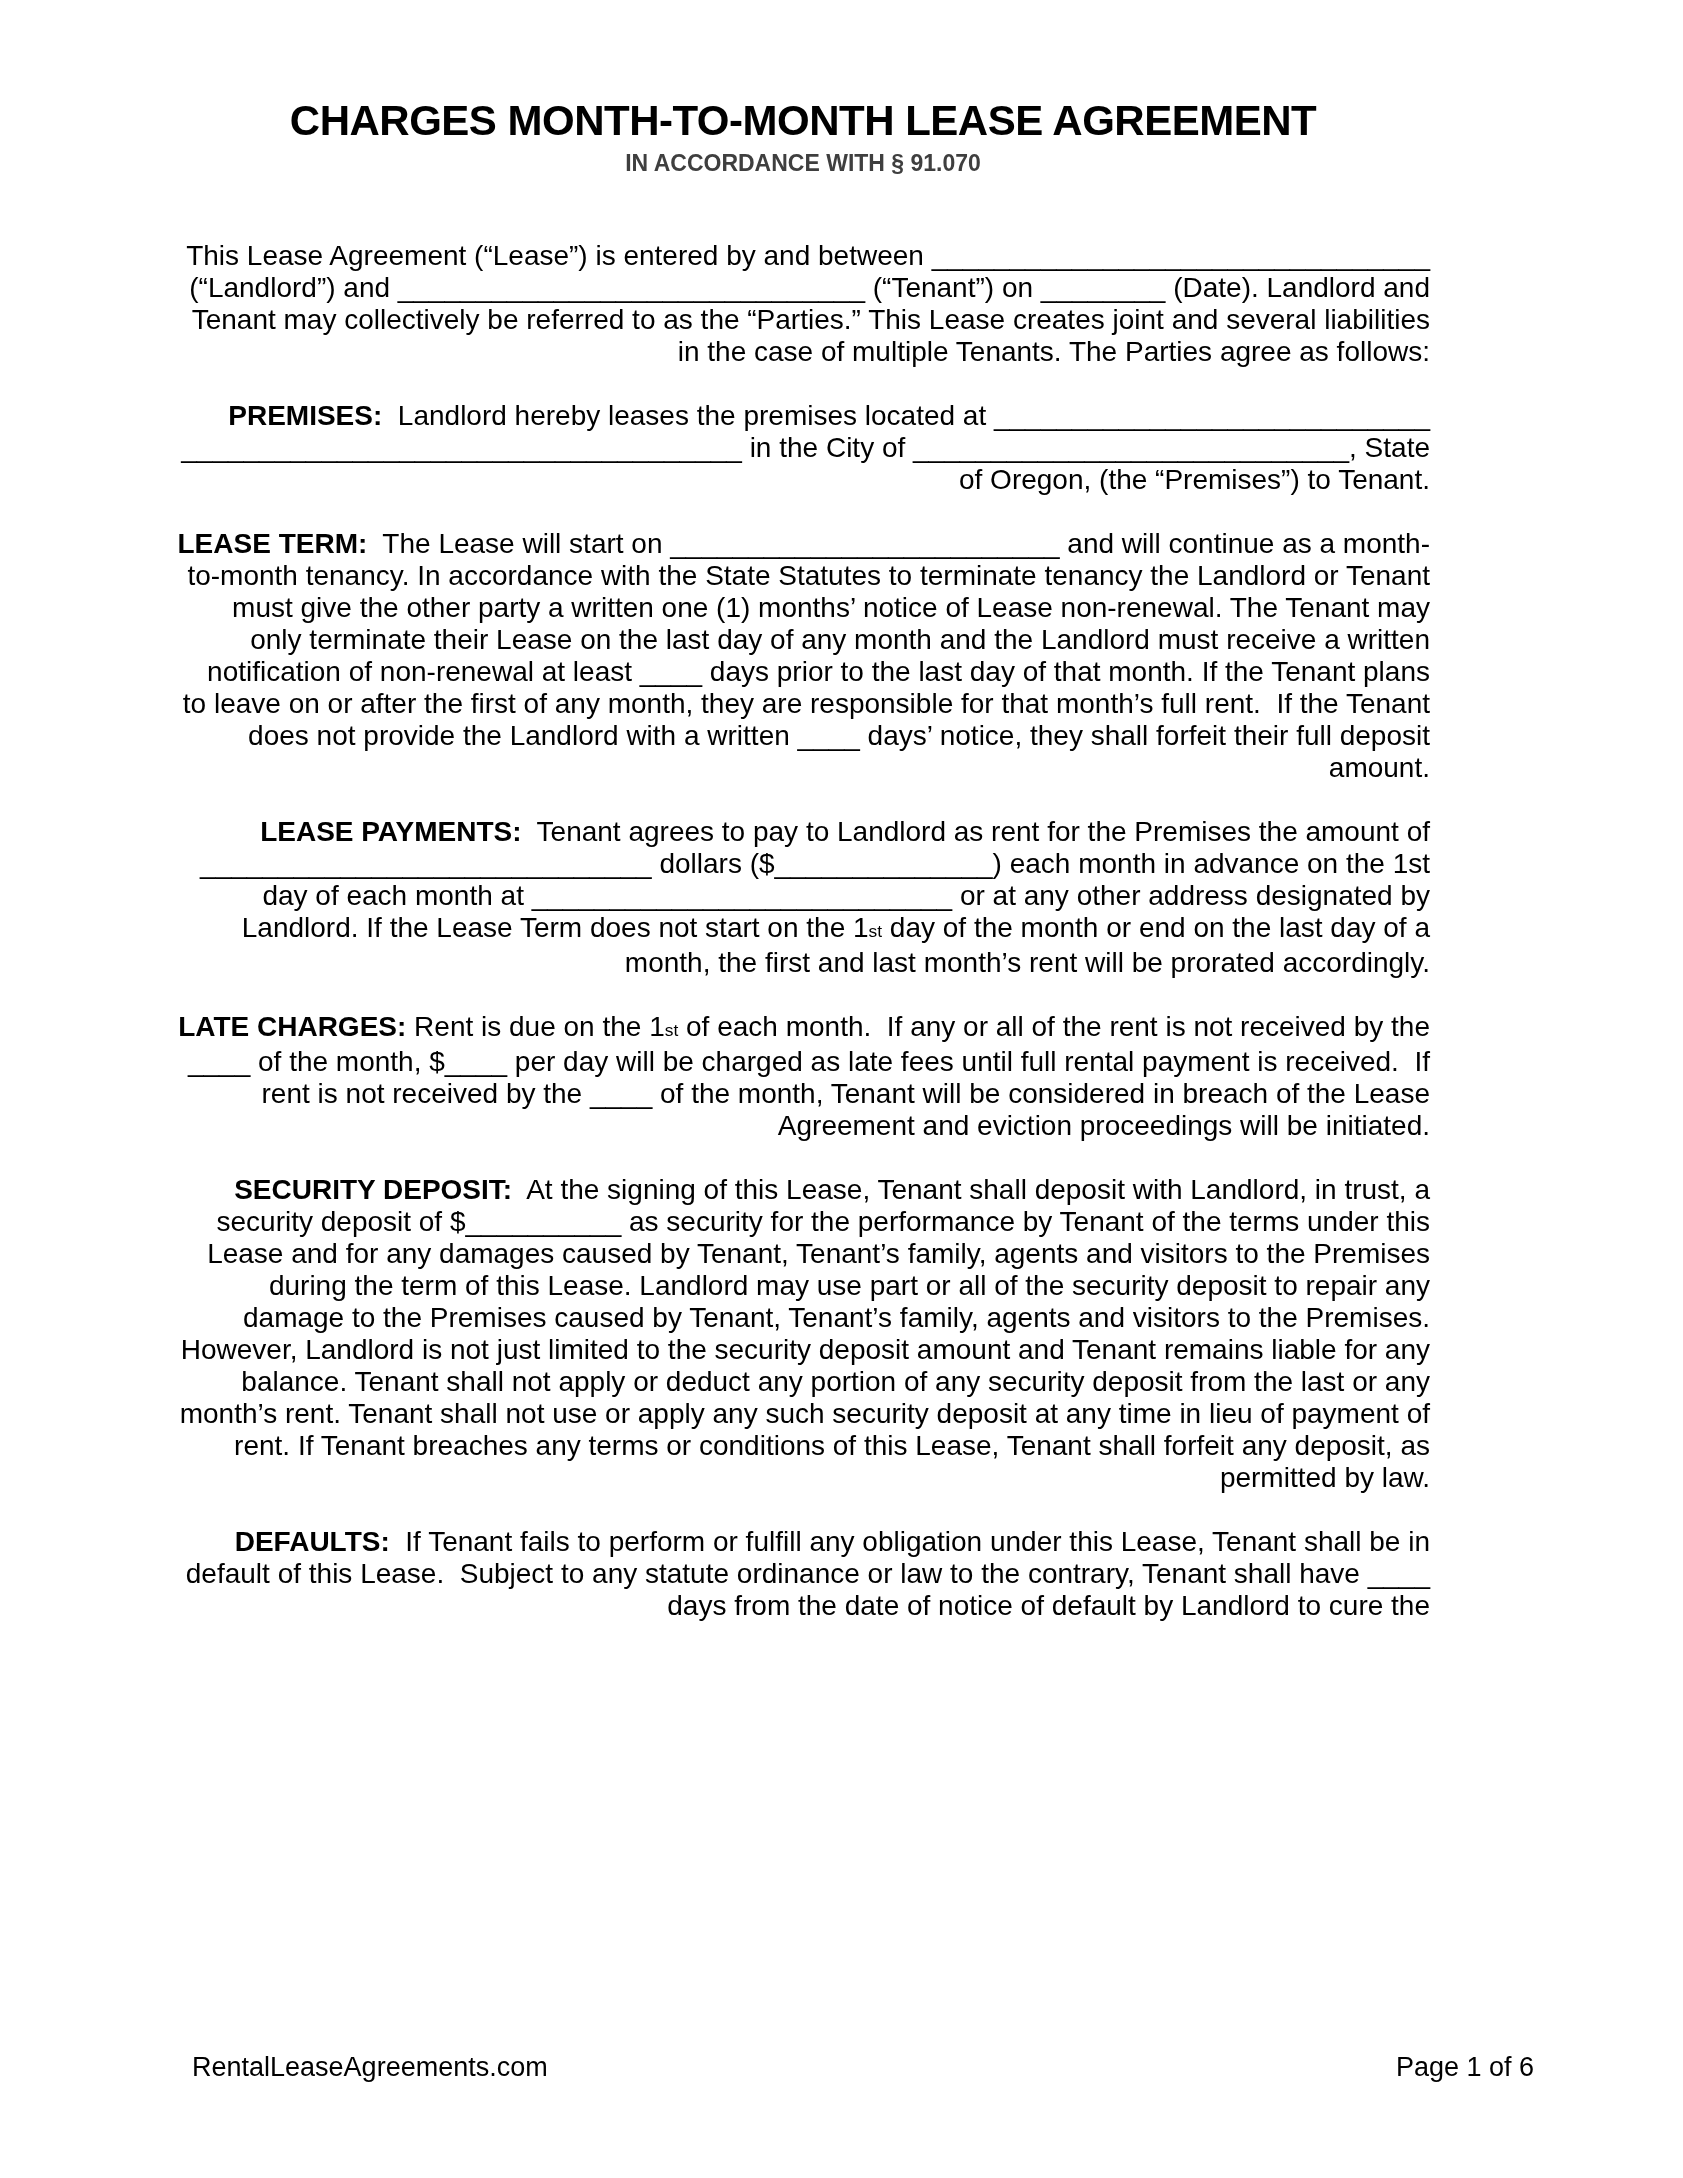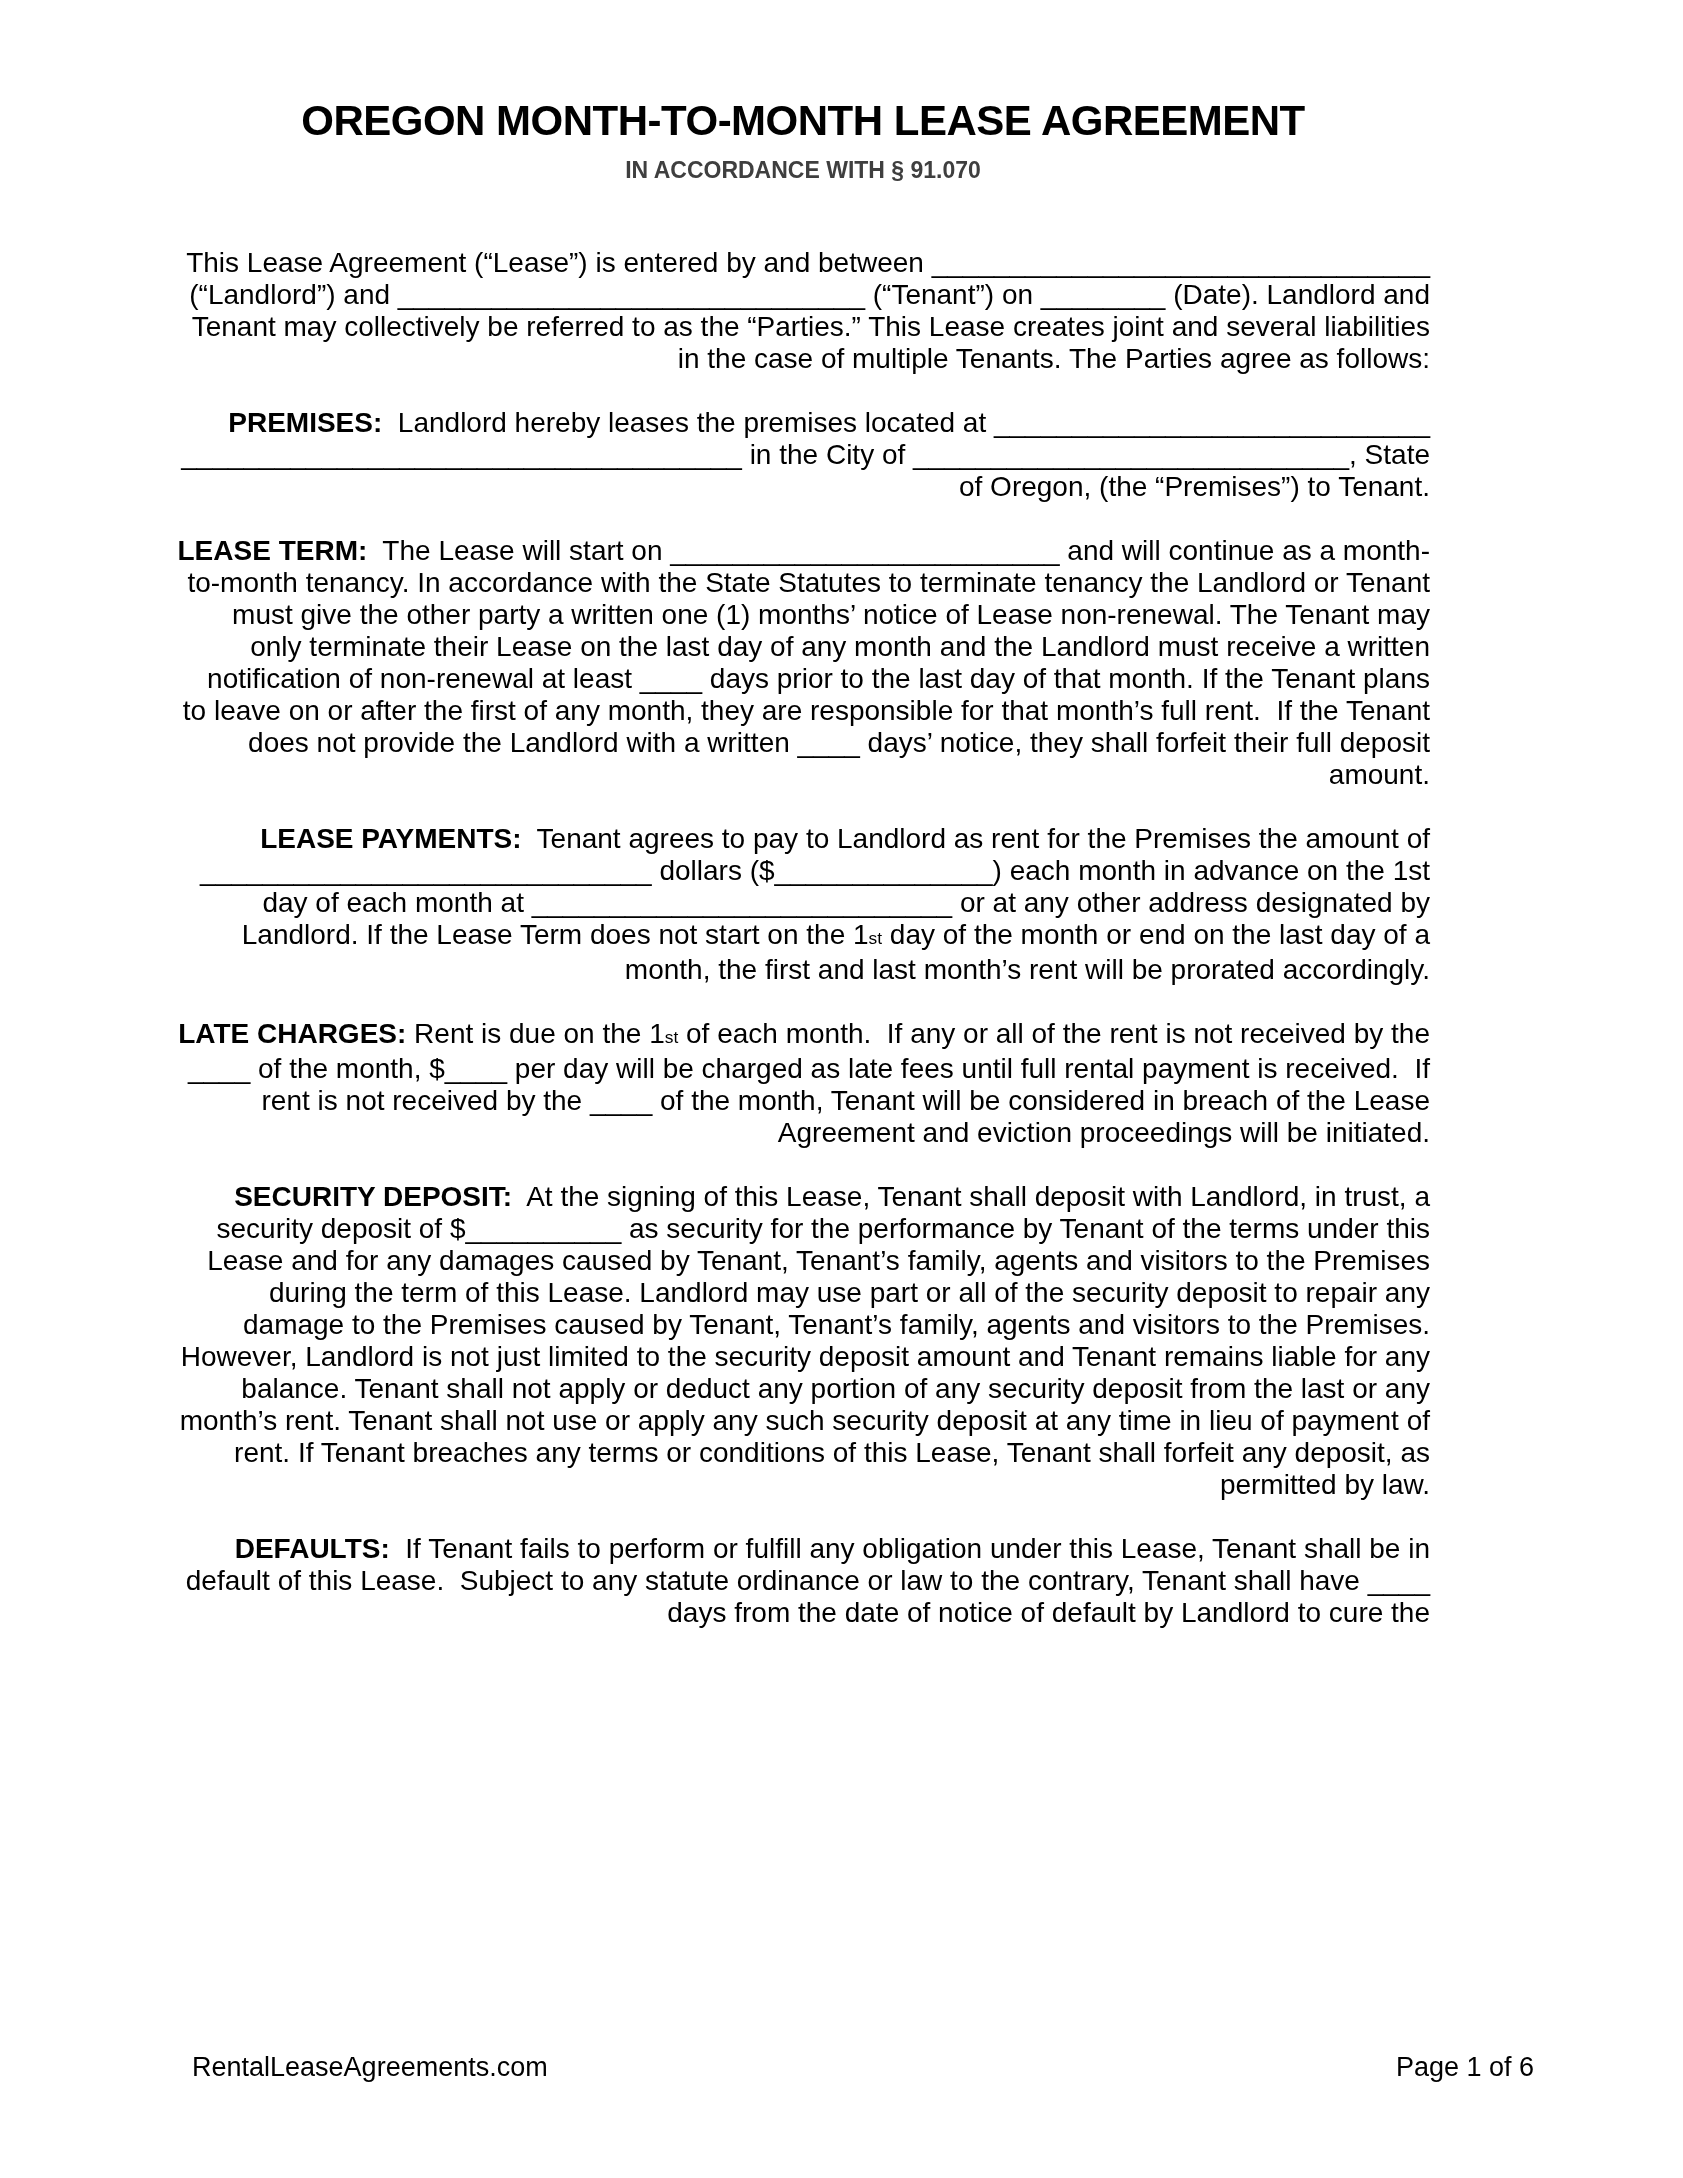--- a/index.html
+++ b/index.html
@@ -26,21 +26,21 @@
   h1.doc-title {
     margin: 0;
     font-size: 42px;
     line-height: 48px;
     font-weight: bold;
     text-align: center;
     letter-spacing: -0.5px;
     color: var(--text-color, #000000);
   }
   h2.doc-subtitle {
-    margin: 11px 0 0 0;
+    margin: 4px 0 0 0;
     font-size: 23px;
     line-height: 28px;
     font-weight: bold;
     text-align: center;
     color: var(--subtitle-color, #3f3f3f);
   }
   .body-text {
     margin-top: 63px;
     font-size: 28px;
     line-height: 32px;
@@ -62,21 +62,21 @@
     align-items: baseline;
     font-size: 27px;
     line-height: 32px;
   }
 </style>
 </head>
 <body>
 
 <div class="page">
   <div class="content">
-    <h1 class="doc-title">OREGON MONTH-TO-MONTH LEASE AGREEMENT</h1>
+    <h1 class="doc-title">CHARGES MONTH-TO-MONTH LEASE AGREEMENT</h1>
     <h2 class="doc-subtitle">IN ACCORDANCE WITH § 91.070</h2>
 
     <div class="body-text">
       <p class="para"><span>This Lease Agreement (“Lease”) is entered by and between ________________________________ (“Landlord”) and ______________________________ (“Tenant”) on ________ (Date). Landlord and Tenant may collectively be referred to as the “Parties.” This Lease creates joint and several liabilities in the case of multiple Tenants. The Parties agree as follows:</span></p>
       <p class="para"><span class="bold">PREMISES:</span><span>&nbsp; Landlord hereby leases the premises located at ____________________________ ____________________________________ in the City of ____________________________, State of Oregon, (the “Premises”) to Tenant.</span></p>
       <p class="para"><span class="bold">LEASE TERM:</span><span>&nbsp; The Lease will start on _________________________ and will continue as a month-to-month tenancy. In accordance with the State Statutes to terminate tenancy the Landlord or Tenant must give the other party a written one (1) months’ notice of Lease non-renewal. The Tenant may only terminate their Lease on the last day of any month and the Landlord must receive a written notification of non-renewal at least ____ days prior to the last day of that month. If the Tenant plans to leave on or after the first of any month, they are responsible for that month’s full rent.&nbsp; If the Tenant does not provide the Landlord with a written ____ days’ notice, they shall forfeit their full deposit amount.</span></p>
       <p class="para"><span class="bold">LEASE PAYMENTS:</span><span>&nbsp; Tenant agrees to pay to Landlord as rent for the Premises the amount of _____________________________ dollars ($______________) each month in advance on the 1st day of each month at ___________________________ or at any other address designated by Landlord. If the Lease Term does not start on the 1</span><span class="small-st">st</span><span> day of the month or end on the last day of a month, the first and last month’s rent will be prorated accordingly.</span></p>
       <p class="para"><span class="bold">LATE CHARGES:</span><span> Rent is due on the 1</span><span class="small-st">st</span><span> of each month.&nbsp; If any or all of the rent is not received by the ____ of the month, $____ per day will be charged as late fees until full rental payment is received.&nbsp; If rent is not received by the ____ of the month, Tenant will be considered in breach of the Lease Agreement and eviction proceedings will be initiated.</span></p>
       <p class="para"><span class="bold">SECURITY DEPOSIT:</span><span>&nbsp; At the signing of this Lease, Tenant shall deposit with Landlord, in trust, a security deposit of $__________ as security for the performance by Tenant of the terms under this Lease and for any damages caused by Tenant, Tenant’s family, agents and visitors to the Premises during the term of this Lease. Landlord may use part or all of the security deposit to repair any damage to the Premises caused by Tenant, Tenant’s family, agents and visitors to the Premises. However, Landlord is not just limited to the security deposit amount and Tenant remains liable for any balance. Tenant shall not apply or deduct any portion of any security deposit from the last or any month’s rent. Tenant shall not use or apply any such security deposit at any time in lieu of payment of rent. If Tenant breaches any terms or conditions of this Lease, Tenant shall forfeit any deposit, as permitted by law.</span></p>
       <p class="para"><span class="bold">DEFAULTS:</span><span>&nbsp; If Tenant fails to perform or fulfill any obligation under this Lease, Tenant shall be in default of this Lease.&nbsp; Subject to any statute ordinance or law to the contrary, Tenant shall have ____ days from the date of notice of default by Landlord to cure the</span></p>

